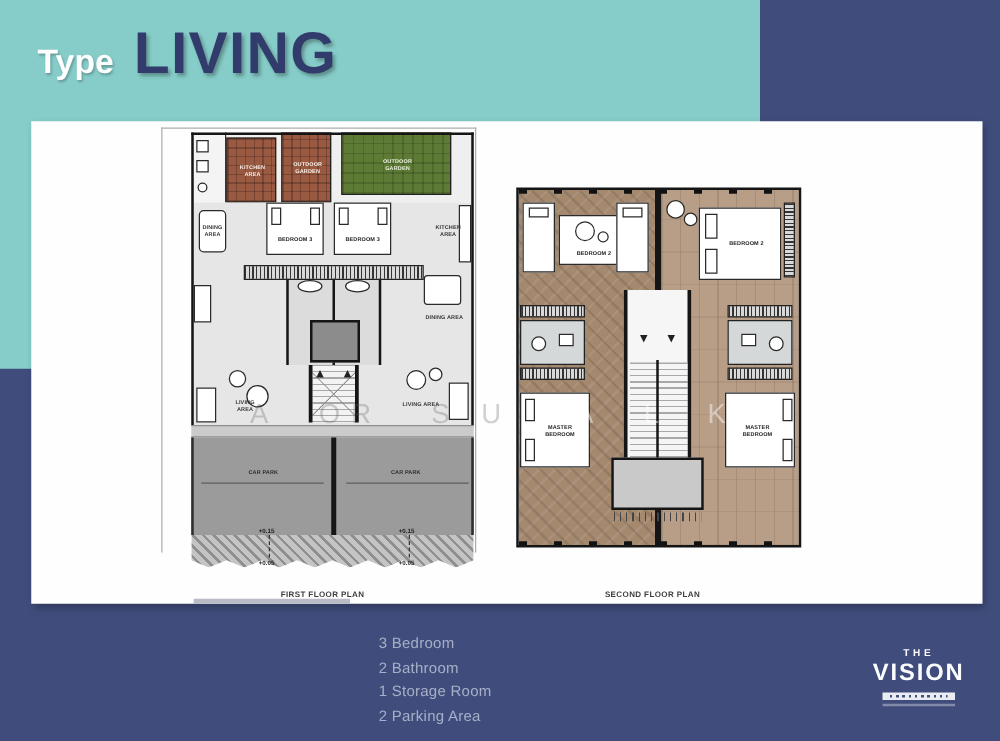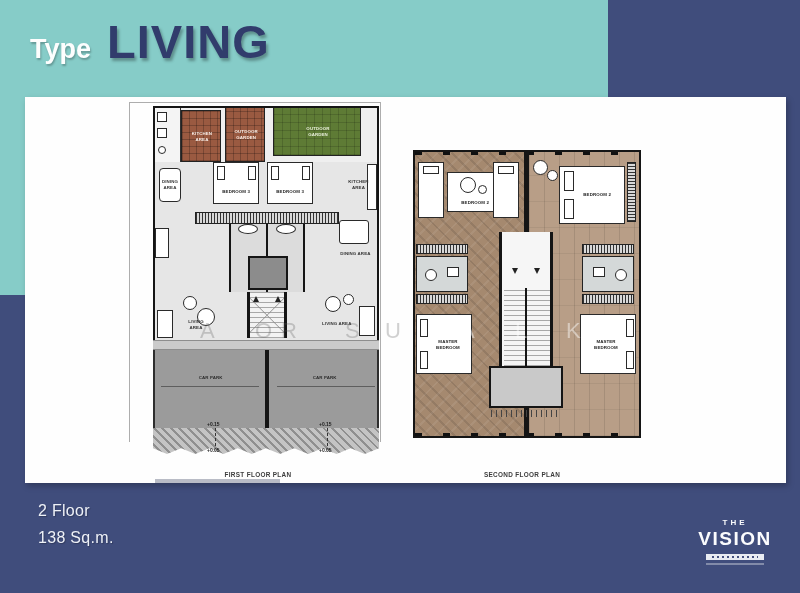--- a/index.html
+++ b/index.html
@@ -299,23 +299,25 @@
 
   <span class="wm wm-dark" style="left:200px;">A</span>
   <span class="wm wm-dark" style="left:255px;">O</span>
   <span class="wm wm-dark" style="left:281px;">R</span>
   <span class="wm wm-dark" style="left:345px;">S</span>
   <span class="wm wm-dark" style="left:385px;">U</span>
   <span class="wm wm-light" style="left:460px;">A</span>
   <span class="wm wm-light" style="left:515px;">L</span>
   <span class="wm wm-light" style="left:566px;">K</span>
 
-  <div class="spec-left">
-    <div class="spec-floors">2 Floor</div>
-    <div class="spec-area">138 Sq.m.</div>
+  <div class="spec-list">
+    <div class="spec-item">3 Bedroom</div>
+    <div class="spec-item">2 Bathroom</div>
+    <div class="spec-item">1 Storage Room</div>
+    <div class="spec-item">2 Parking Area</div>
   </div>
 
   <div class="logo">
     <div class="logo-the">THE</div>
     <div class="logo-name">VISION</div>
     <div class="logo-bar"></div>
     <div class="logo-sub"></div>
   </div>
 
 </div>

